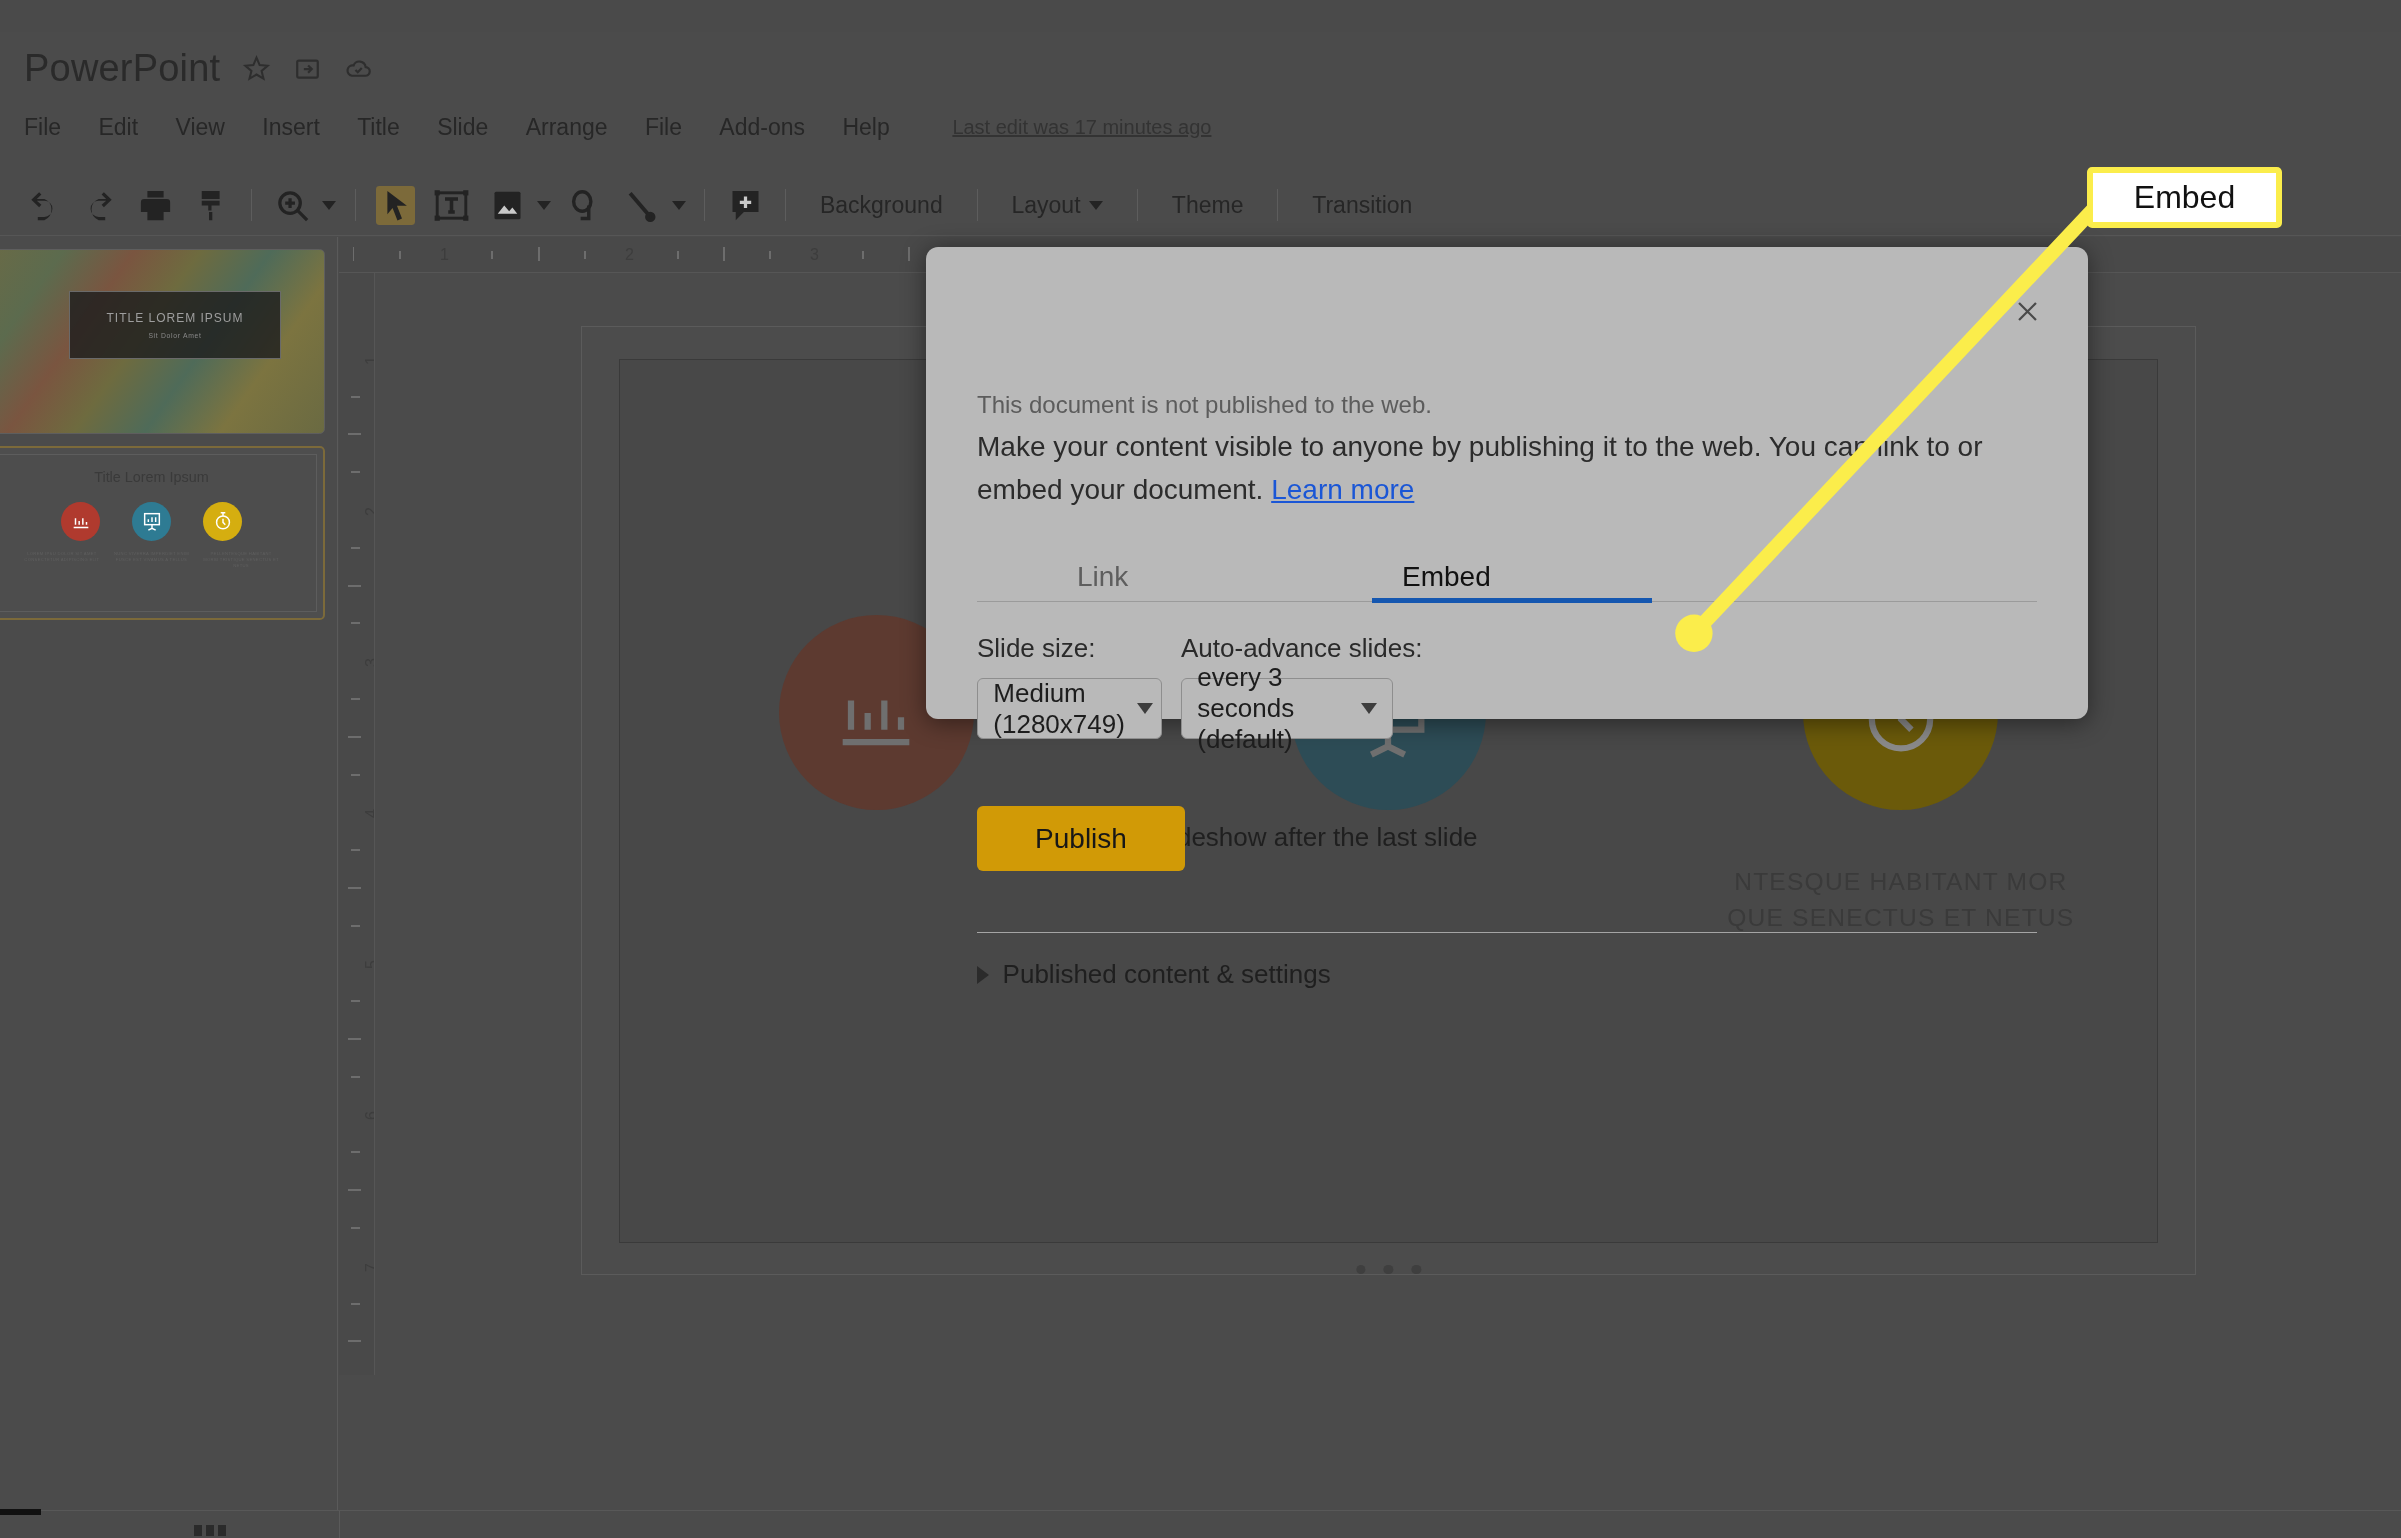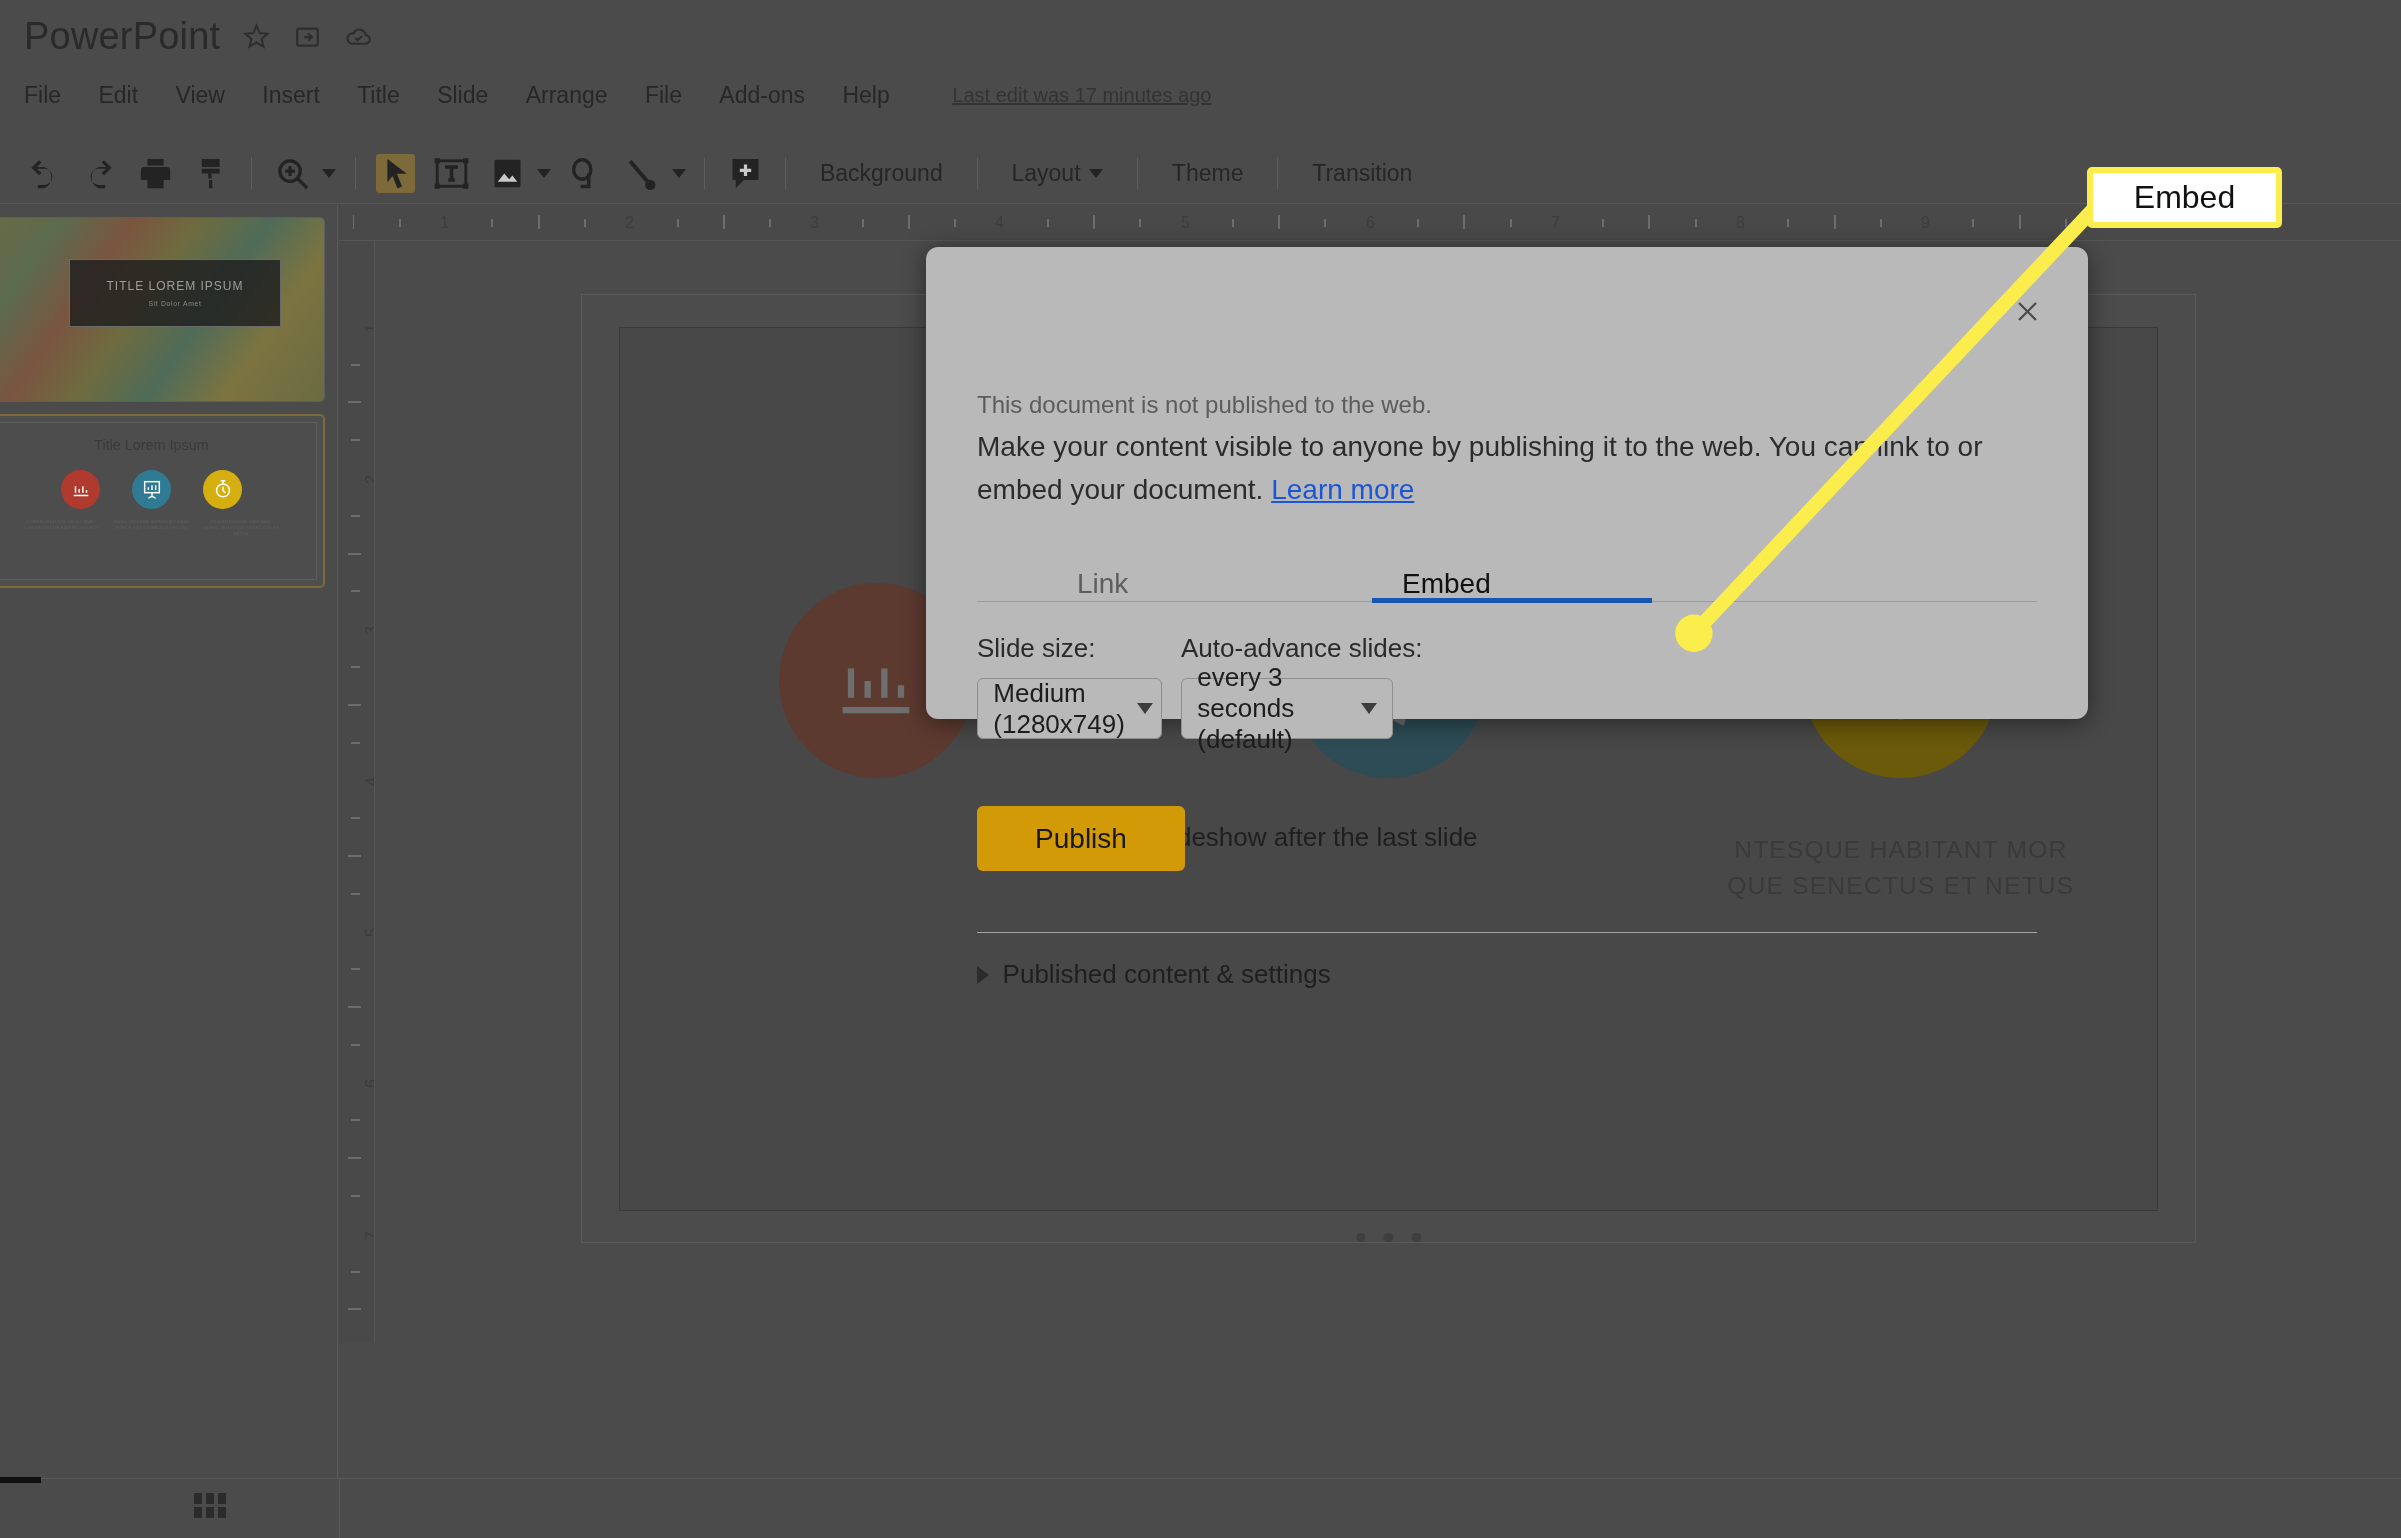--- a/index.html
+++ b/index.html
@@ -5,21 +5,21 @@
   * { box-sizing: border-box; margin:0; padding:0; }
   html, body {
     width: 2401px; height: 1539px;
     overflow: hidden;
     background: #4a4a4a;
     font-family: "Liberation Sans", sans-serif;
   }
   #app { position: relative; width:2401px; height:1539px; }
 
   
-  .appchrome { position:absolute; inset:0; background:#4b4b4b; }
+  .appchrome { position:absolute; inset:0; background:#4b4b4b;margin-top:32px; }
 
   
   .topbar { position:absolute; left:0; top:0; width:2401px; height:143px; background:#4b4b4b; }
   .title-row { position:absolute; left:24px; top:15.3px; display:flex; align-items:center; gap:22px; }
   .doc-title { font-size:38px; color:#2a2a2a; letter-spacing:0.2px; }
   .hicon { width:29px; height:29px; display:inline-block; color:#2e2e2e; }
   .hicon svg { display:block; width:100%; height:100%; }
 
   .menu-row { position:absolute; left:24px; top:82px; display:flex; align-items:center; gap:0; }
   .menu-item { font-size:23px; color:#272727; padding:0 18.7px; white-space:nowrap; }
@@ -101,21 +101,21 @@
            box-shadow:0 3.4px 24px rgba(0,0,0,.45); padding:0; }
   .modal-title { position:absolute; left:51px; top:43px; font-size:42px; color:#1c1c1c; }
   .close-x { position:absolute; right:39px; top:42px; width:44px; height:44px;
              display:flex; align-items:center; justify-content:center; color:#4a4a4a; }
   .close-x svg { width:29px; height:29px; }
   .sub1 { position:absolute; left:51px; top:144px; font-size:24px; color:#5c5c5c; }
   .body1 { position:absolute; left:51px; top:178px; width:1057px; font-size:28px; color:#2c2c2c; line-height:1.55; }
   .lnk { color:#1a56d6; }
 
   .tabs { position:absolute; left:51px; top:302px; width:1060px; height:53px; border-bottom:1.7px solid #9b9b9b; }
-  .tab { position:absolute; top:19px; font-size:28px; color:#5e5e5e; }
+  .tab { position:absolute; top:12px; font-size:28px; color:#5e5e5e; }
   .tab.active { color:#111; }
   .tab-underline { position:absolute; bottom:-1.7px; height:5.1px; background:#1557b0; }
 
   .lbl { position:absolute; font-size:26px; color:#2a2a2a; }
   .select { position:absolute; height:61px; background:#b9b9b9; border:0.8px solid #8e8e8e;
             border-radius:6px; display:flex; align-items:center; padding:0 15.3px; gap:12px;
             font-size:26px; color:#1d1d1d; }
   .sel-caret { width:0;height:0;border-left:8.5px solid transparent;border-right:8.5px solid transparent;
                border-top:11px solid #3d3d3d; }
   .cbrow { position:absolute; display:flex; align-items:center; gap:17px; font-size:26px; color:#1f1f1f; }

